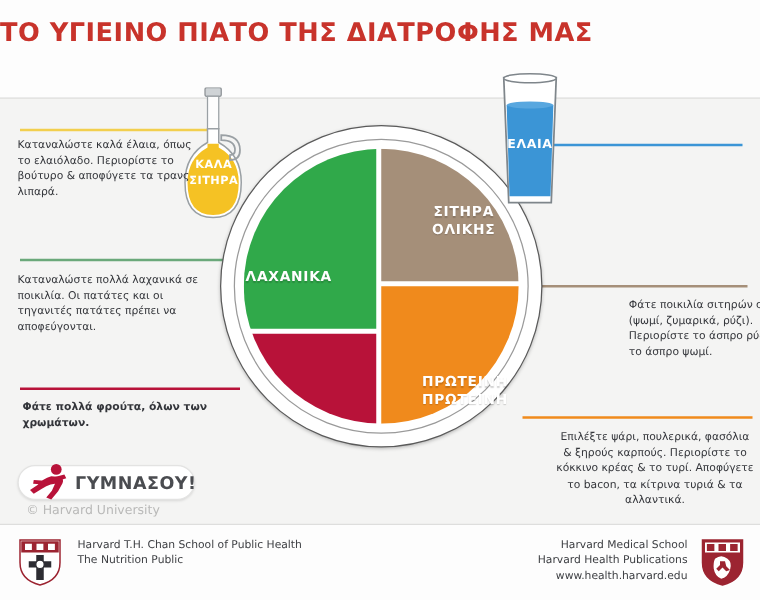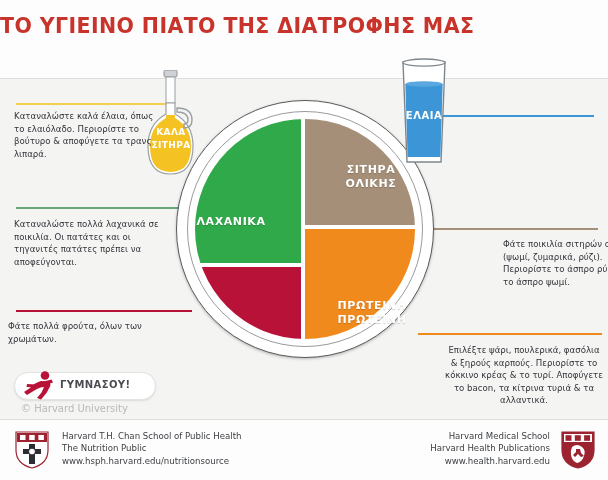--- a/index.html
+++ b/index.html
@@ -80,34 +80,34 @@
     color:#ffffff;font-weight:bold;font-size:10px;letter-spacing:.5px;
   }
 
   
   .callout{
     position:absolute;color:#33353a;font-size:8.6px;line-height:12.6px;
     font-family:"DejaVu Sans","Liberation Sans",sans-serif;
   }
   .c-oil   {left:14px; top:110px; width:140px;}
   .c-veg   {left:14px; top:218px; width:150px;}
-  .c-fruit {left:8px; top:320px; width:150px;}
+  .c-fruit {left:18px; top:320px; width:150px;font-weight:bold;}
   .c-water {left:474px;top:124px; width:126px;}
   .c-grain {left:466px;top:238px; width:140px;margin-left:37px;}
   .c-prot  {left:444px;top:344px; width:160px;text-align:center;}
 
   
   .exercise{
     position:absolute;left:14px;top:372px;width:140px;height:26px;
     background:#ffffff;border-radius:14px;border:1px solid #e3e3e2;
     box-shadow:0 1px 2px rgba(0,0,0,.10);
   }
   .ex-text{
     position:absolute;left:60px;top:379px;width:96px;
-    color:#4a4c50;font-size:10px;font-weight:bold;letter-spacing:.4px;
+    color:#4a4c50;font-size:14px;font-weight:bold;letter-spacing:.4px;
   }
   .copyright{
     position:absolute;left:21px;top:403px;color:#b9b9b8;font-size:10px;
   }
 
   
   .footer-left{position:absolute;left:14px;top:430px;}
   .footer-right{position:absolute;right:12px;top:430px;text-align:right;}
   .f-line{color:#3c3e42;font-size:8.6px;line-height:12.4px;white-space:nowrap;}
   .footer-left .f-lines{position:absolute;left:48px;top:0px;}
@@ -203,21 +203,20 @@
         <rect x="6" y="5" width="5.5" height="5" fill="#ffffff"></rect>
         <rect x="15.2" y="5" width="5.5" height="5" fill="#ffffff"></rect>
         <rect x="24.4" y="5" width="5.5" height="5" fill="#ffffff"></rect>
         <path d="M15 14 L21 14 L21 19 L27 19 L27 24 L21 24 L21 34 L15 34 L15 24 L9 24 L9 19 L15 19 Z" fill="#2d2d33"></path>
         <circle cx="18" cy="21.5" r="3.4" fill="#ffffff" stroke="#2d2d33" stroke-width="1.1"></circle>
       </svg>
     </div>
     <div class="f-lines">
       <div class="f-line">Harvard T.H. Chan School of Public Health</div>
       <div class="f-line">The Nutrition Public</div>
-      <div class="f-line">www.hsph.harvard.edu/nutritionsource</div>
     </div>
   </div>
 
   <div class="footer-right">
     <div class="shield shield-right">
       <svg width="36" height="40" viewBox="0 0 36 40">
         <path d="M2 2 L34 2 L34 20 Q34 34 18 38 Q2 34 2 20 Z" fill="#9c2431" stroke="#9c2431" stroke-width="1.2"></path>
         <rect x="4" y="4" width="28" height="8" fill="#ffffff"></rect>
         <rect x="5.5" y="5.2" width="6" height="5.6" fill="#9c2431"></rect>
         <rect x="14.8" y="5.2" width="6" height="5.6" fill="#9c2431"></rect>

